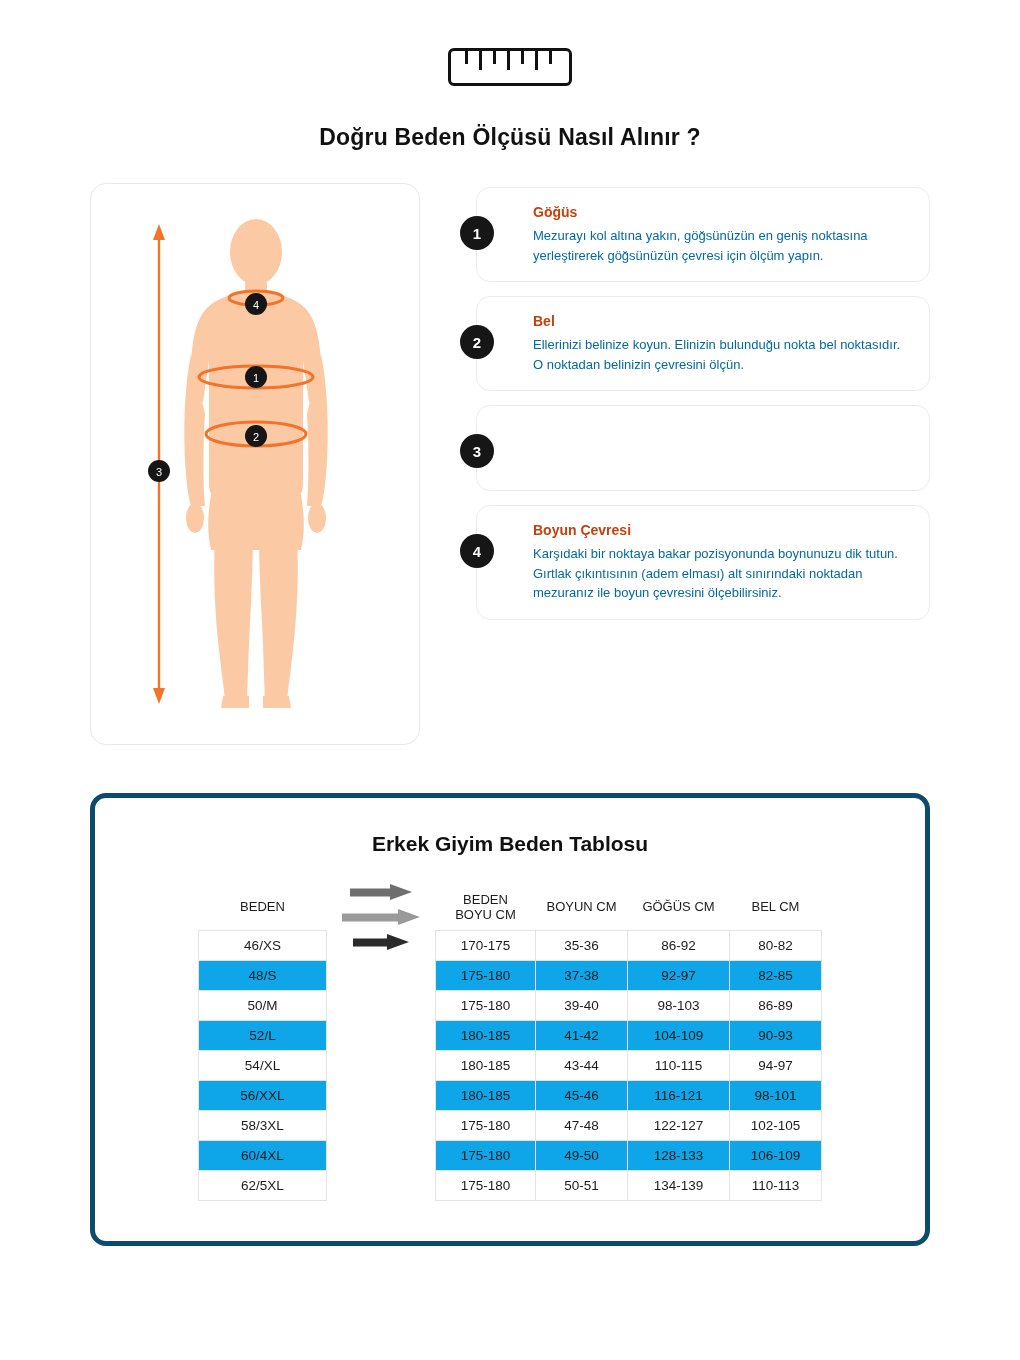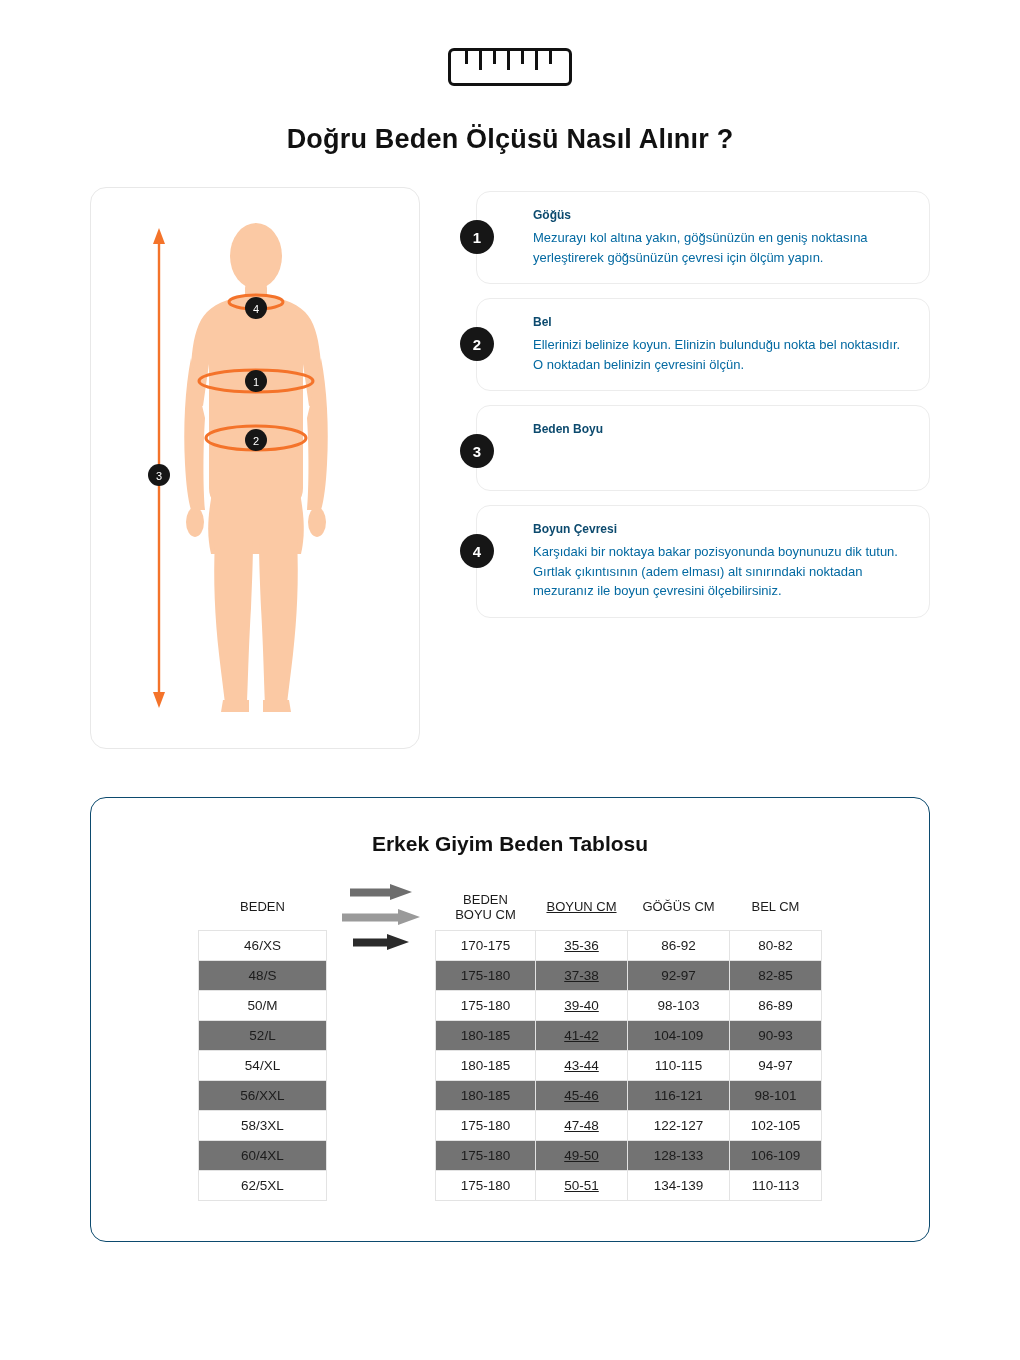--- a/index.html
+++ b/index.html
@@ -35,21 +35,21 @@
   .ruler .tick {
     position: absolute;
     top: 0;
     width: 3px;
     background: #111111;
   }
 
   
   .page-title {
     text-align: center;
-    font-size: 27px;
+    font-size: 23px;
     font-weight: bold;
     color: #111111;
     margin-top: 38px;
     letter-spacing: 0.2px;
   }
 
   
   .top-section {
     display: flex;
     align-items: flex-start;
@@ -92,35 +92,35 @@
     border-radius: 50%;
     background: #161616;
     color: #ffffff;
     font-size: 15px;
     font-weight: bold;
     display: flex;
     align-items: center;
     justify-content: center;
   }
   .step-title {
-    font-size: 12px;
+    font-size: 14px;
     font-weight: bold;
-    color: #0c4a6e;
+    color: #c2410c;
     margin-bottom: 6px;
   }
   .step-text {
     font-size: 13px;
     line-height: 1.5;
     color: #0369a1;
   }
 
   
   .table-card {
     margin: 48px 90px 0 90px;
-    border: 1px solid #0c4a6e;
+    border: 5px solid #0c4a6e;
     border-radius: 16px;
     padding: 34px 24px 40px 24px;
     background: #ffffff;
   }
   .table-title {
     text-align: center;
     font-size: 21px;
     font-weight: bold;
     color: #111111;
     margin-bottom: 28px;
@@ -145,28 +145,28 @@
   .size-table thead th {
     border: none;
     font-size: 13px;
     color: #1c1c1c;
     height: 46px;
     padding: 0 10px;
     vertical-align: middle;
   }
   .col-beden { width: 128px; }
   .col-boy  { width: 100px; }
-  .col-boyun{ width: 92px; text-decoration: underline; }
+  .col-boyun{ width: 92px; }
   .col-gogus{ width: 102px; }
   .col-bel  { width: 92px; }
 
   .left-table { margin-right: 0; }
   .right-table { margin-left: 0; }
 
-  .zebra { background: #737373; }
+  .zebra { background: #0ea5e9; }
 
   
   .arrows {
     width: 108px;
     display: flex;
     flex-direction: column;
     align-items: center;
     justify-content: center;
     gap: 9px;
     padding: 0 6px;
@@ -269,21 +269,20 @@
     </div>
 
     <div class="step-card">
       <div class="step-badge">2</div>
       <div class="step-title">Bel</div>
       <div class="step-text">Ellerinizi belinize koyun. Elinizin bulunduğu nokta bel noktasıdır. O noktadan belinizin çevresini ölçün.</div>
     </div>
 
     <div class="step-card">
       <div class="step-badge">3</div>
-      <div class="step-title">Beden Boyu</div>
     </div>
 
     <div class="step-card" style="min-height:104px;">
       <div class="step-badge">4</div>
       <div class="step-title">Boyun Çevresi</div>
       <div class="step-text">Karşıdaki bir noktaya bakar pozisyonunda boynunuzu dik tutun. Gırtlak çıkıntısının (adem elması) alt sınırındaki noktadan mezuranız ile boyun çevresini ölçebilirsiniz.</div>
     </div>
 
   </div>
 </div>

